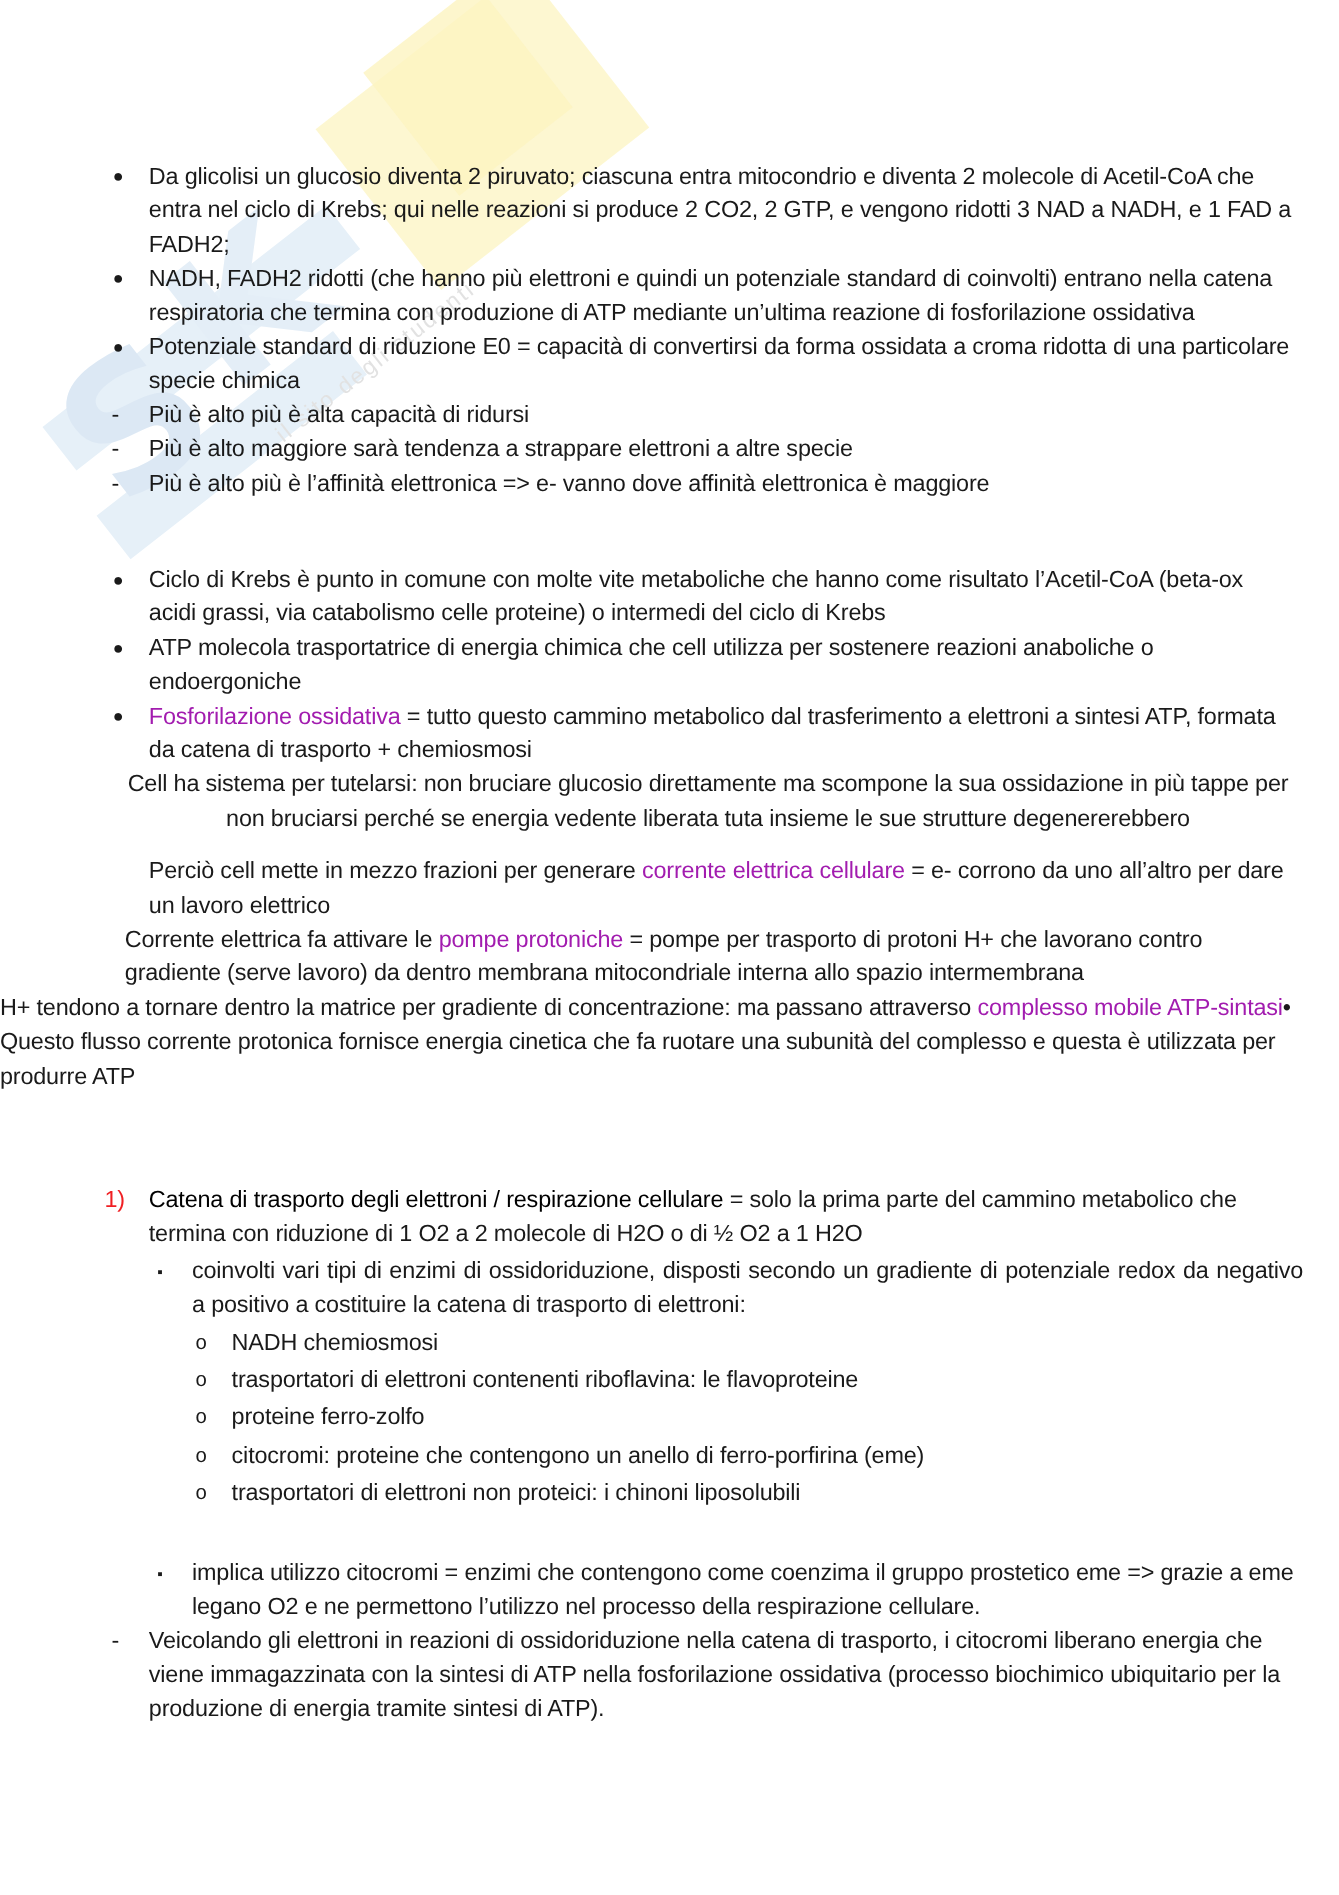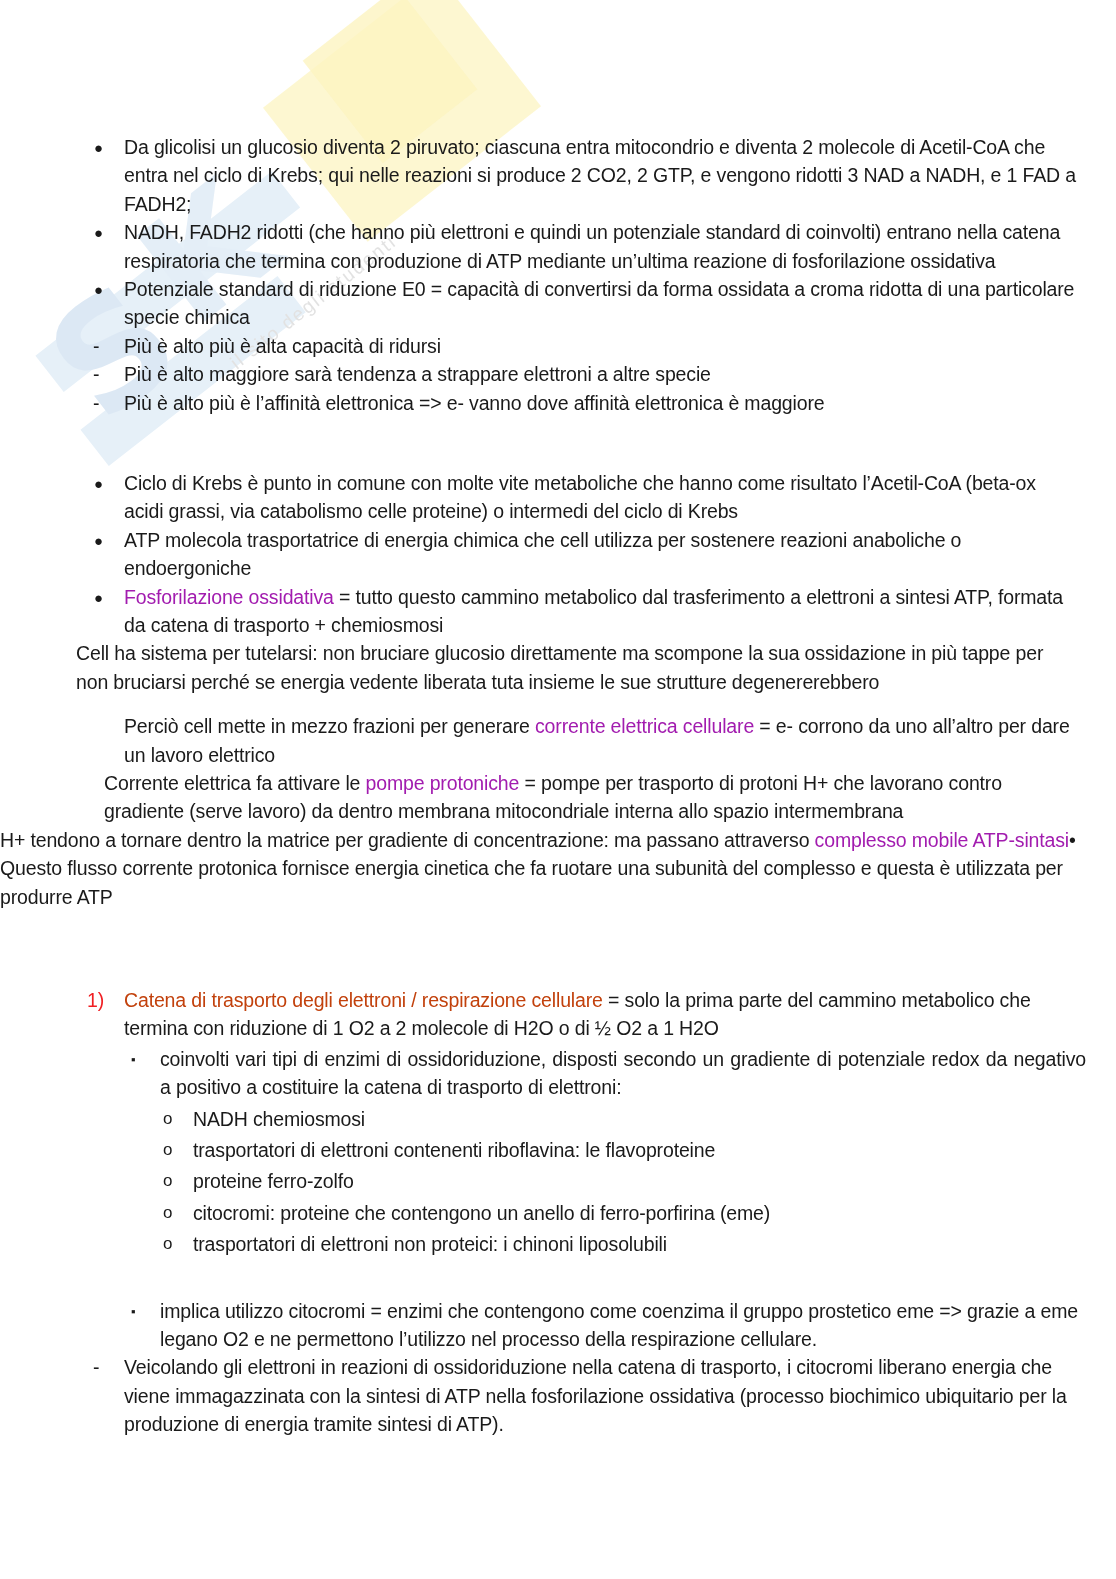--- a/index.html
+++ b/index.html
@@ -120,21 +120,21 @@
 
   
   .lvl3 { margin-left: 193px; margin-right: 30px; }
   .lvl3 > .marker { left: -30px; font-size: 17px; }
 
   
   .numbered { margin-left: 124px; margin-right: 36px; }
   .numbered > .marker { left: -37px; color: #f01f23; }
 
   .orange { color: #a21caf; }
-  .red    { color: #c2410c; }
+  .red    { color: #000000; }
   .just   { text-align: justify; }
   .cont   { margin-left: 0; }
 </style>
 </head>
 <body>
 
 <div class="page">
 
   <div class="watermark">
     <div class="wm-yellow"></div>
@@ -193,21 +193,21 @@
       <div class="li lvl1">
         <span class="marker dot">●</span>
         <span>ATP molecola trasportatrice di energia chimica che cell utilizza per sostenere reazioni anaboliche o endoergoniche</span>
       </div>
 
       <div class="li lvl1">
         <span class="marker dot">●</span>
         <span class="orange">Fosforilazione ossidativa</span><span> = tutto questo cammino metabolico dal trasferimento a elettroni a sintesi ATP, formata da catena di trasporto + chemiosmosi</span>
       </div>
 
-      <div class="li lvl1 cont" style="margin-left:76px;">
+      <div class="li lvl1 cont" style="margin-left:100px;text-align:center;">
         <span>Cell ha sistema per tutelarsi: non bruciare glucosio direttamente ma scompone la sua ossidazione in più tappe per non bruciarsi perché se energia vedente liberata tuta insieme le sue strutture degenererebbero</span>
       </div>
 
       <div class="li lvl1 cont" style="margin-left:124px;margin-top:16px;">
         <span>Perciò cell mette in mezzo frazioni per generare </span><span class="orange">corrente elettrica cellulare</span><span> = e- corrono da uno all’altro per dare un lavoro elettrico</span>
       </div>
 
       <div class="li lvl1 cont" style="margin-left:104px;">
         <span>Corrente elettrica fa attivare le </span><span class="orange">pompe protoniche</span><span> = pompe per trasporto di protoni H+ che lavorano contro gradiente (serve lavoro) da dentro membrana mitocondriale interna allo spazio intermembrana</span>
       </div>

